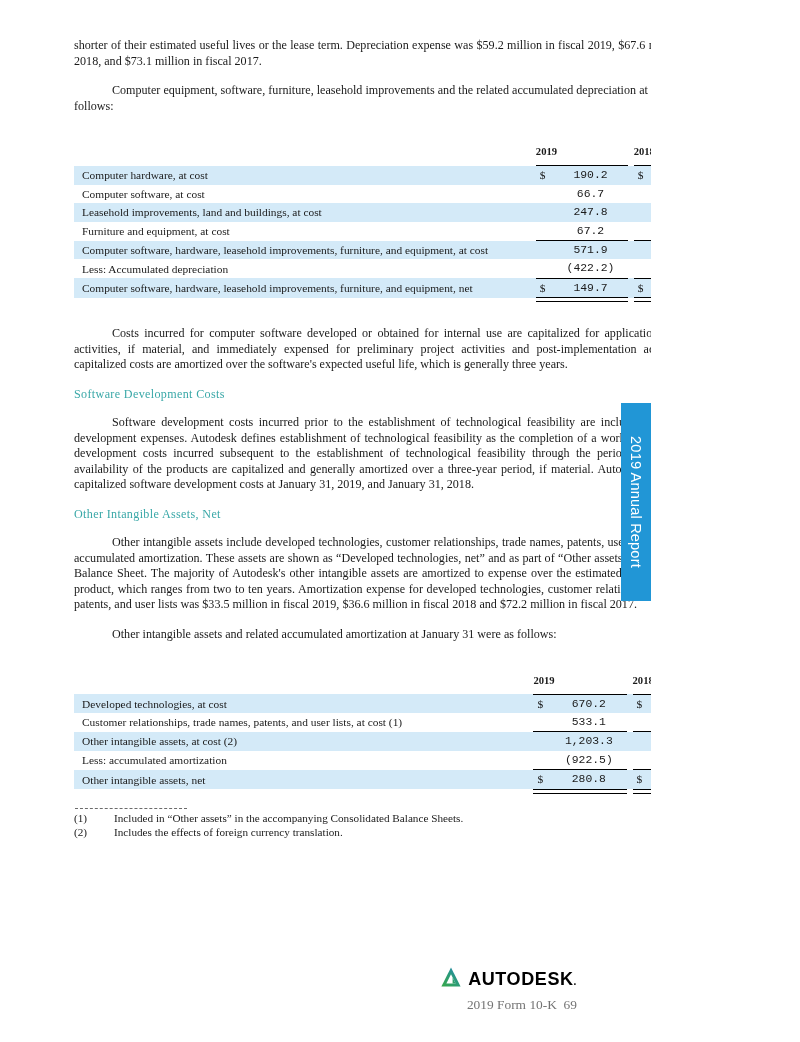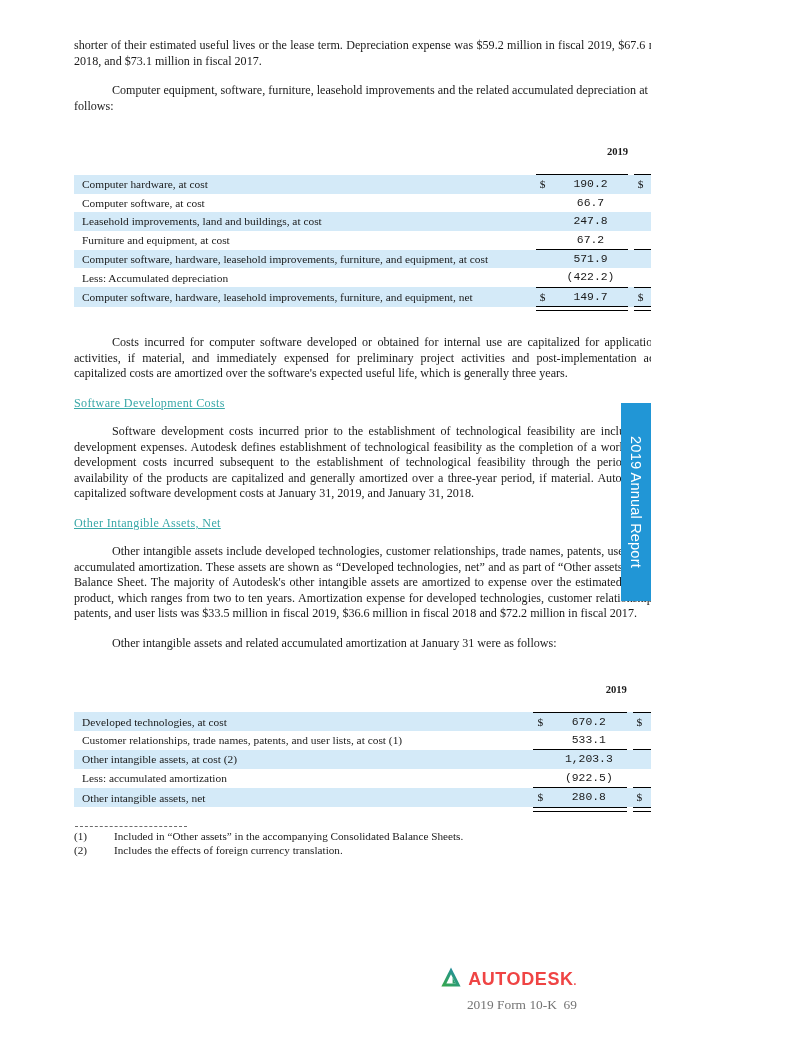--- a/index.html
+++ b/index.html
@@ -33,21 +33,20 @@
     text-indent: 0;
   }
   p.body-text.indent {
     text-indent: 38px;
   }
 
   h3.section-heading {
     font-size: 12.1px;
     font-weight: normal;
     color: #3aa8a8;
-    text-decoration: underline;
     margin: 12px 0 13px 0;
     line-height: 15px;
     letter-spacing: 0.35px;
   }
 
   
   table.fin {
     width: 100%;
     border-collapse: collapse;
     font-size: 11.4px;
@@ -59,22 +58,22 @@
     white-space: nowrap;
   }
   .col-label { width: 466px; }
   .col-cur   { width: 22px; }
   .col-num   { width: 73px; }
   .col-gap   { width: 6px; }
 
   tr.hdr th {
     font-size: 10.6px;
     font-weight: bold;
-    text-align: right;
-    padding-bottom: 17px;
+    text-align: left;
+    padding-bottom: 8px;
     height: 17px;
   }
   tr.hdr th.yr {
     border-bottom: 1.1px solid #000;
   }
 
   tr.row td {
     height: 18.4px;
     line-height: 18.4px;
   }
@@ -169,21 +168,21 @@
     align-items: center;
     justify-content: flex-end;
     gap: 6px;
     margin-bottom: 5px;
   }
   .logo-word {
     font-family: "Liberation Sans", "DejaVu Sans", sans-serif;
     font-size: 18px;
     font-weight: bold;
     letter-spacing: 0.6px;
-    color: #ef4444;
+    color: #000000;
   }
   .logo-word .tm {
     font-size: 10px;
     vertical-align: baseline;
   }
   .footer-page {
     font-size: 13.4px;
     color: #737373;
     white-space: pre;
   }

